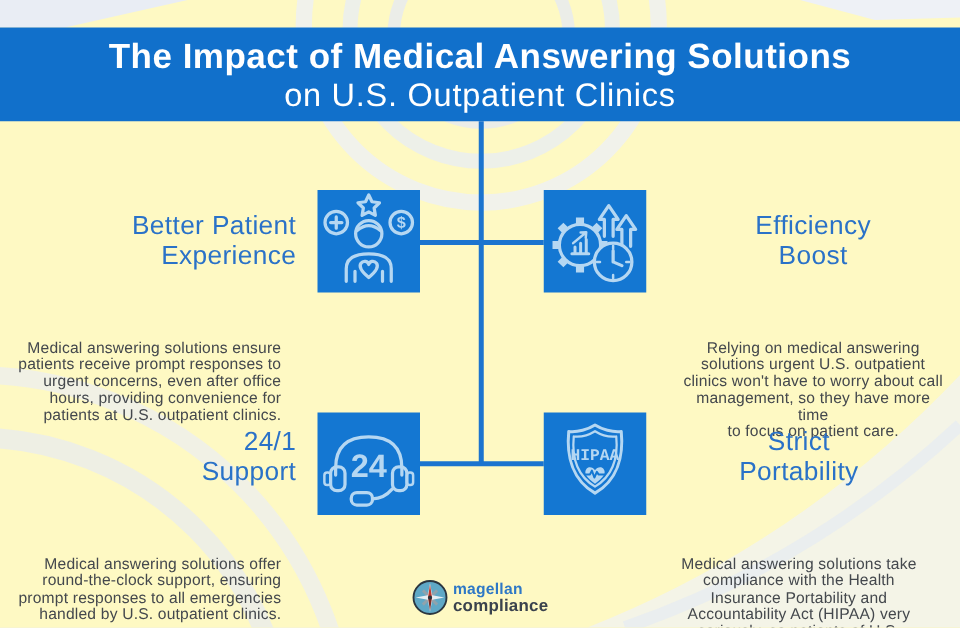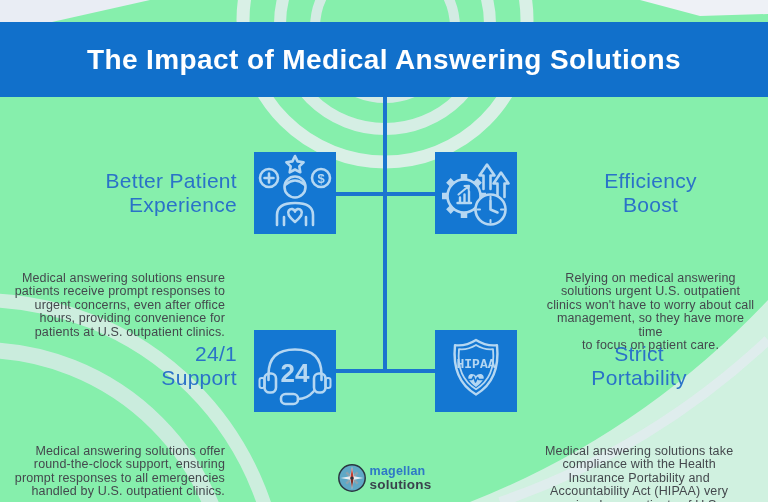--- a/index.html
+++ b/index.html
@@ -3,21 +3,21 @@
 <meta charset="utf-8">
 <style>
   html,body{margin:0;padding:0;}
   body{
     font-family:"Liberation Sans","DejaVu Sans",sans-serif;
     background:#e8eaee;
   }
   .page{
     position:relative;
     width:768px;height:502px;
-    background:#86efac;
+    background:#fef9c3;
     overflow:hidden;
   }
   .bg-art{position:absolute;inset:0;pointer-events:none;}
   
   .banner{
     position:absolute;left:0;top:22px;width:768px;height:75px;
     background:#1170cb;
     display:flex;flex-direction:column;justify-content:center;align-items:center;
     gap:1px;
   }
@@ -78,20 +78,21 @@
     <circle cx="385" cy="24" r="105" fill="none" stroke="#e9edf3" stroke-width="12" opacity="0.8"></circle>
     <circle cx="385" cy="20" r="142" fill="none" stroke="#edf0f5" stroke-width="13" opacity="0.8"></circle>
     <circle cx="-20" cy="600" r="250" fill="none" stroke="#e7ebf2" stroke-width="16" opacity="0.7"></circle>
     <circle cx="-20" cy="600" r="300" fill="none" stroke="#ebeef4" stroke-width="14" opacity="0.7"></circle>
     <path d="M470 502 Q640 435 768 300 L768 502 Z" fill="#eff2f7" opacity="0.7"></path>
     <path d="M500 502 Q650 450 768 340" fill="none" stroke="#e6ebf2" stroke-width="10" opacity="0.7"></path>
   </svg>
 
   <div class="banner">
     <div class="banner-line1">The Impact of Medical Answering Solutions</div>
+    <div class="banner-line2">on U.S. Outpatient Clinics</div>
   </div>
 
   <div class="v-line"></div>
   <div class="h-line top"></div>
   <div class="h-line bottom"></div>
 
   <div class="qtext q-left q-top">
     <h2 class="q-heading">Better Patient
 Experience</h2>
     <p class="q-body">Medical answering solutions ensure
@@ -187,17 +188,17 @@
     <svg width="30" height="30" viewBox="0 0 30 30">
       <circle cx="15" cy="15" r="13.2" fill="#5fa8c6" stroke="#2b3640" stroke-width="1.5"></circle>
       <path d="M9.3 9.3 L20.7 20.7 M20.7 9.3 L9.3 20.7" stroke="#8fa3ad" stroke-width="2.4"></path>
       <polygon points="15,3.5 16.8,13.2 26.5,15 16.8,16.8 15,26.5 13.2,16.8 3.5,15 13.2,13.2" fill="#e8eef2"></polygon>
       <polygon points="15,4.5 16.6,15 13.4,15" fill="#c03a2e"></polygon>
       <polygon points="15,25.5 16.6,15 13.4,15" fill="#7e2a22"></polygon>
       <circle cx="15" cy="15" r="1.6" fill="#28323c"></circle>
     </svg>
     <div class="brand-text">
       <span class="brand-line1">magellan</span>
-      <span class="brand-line2">solutions</span>
+      <span class="brand-line2">compliance</span>
     </div>
   </div>
 
 </div>
 
 </body></html>

